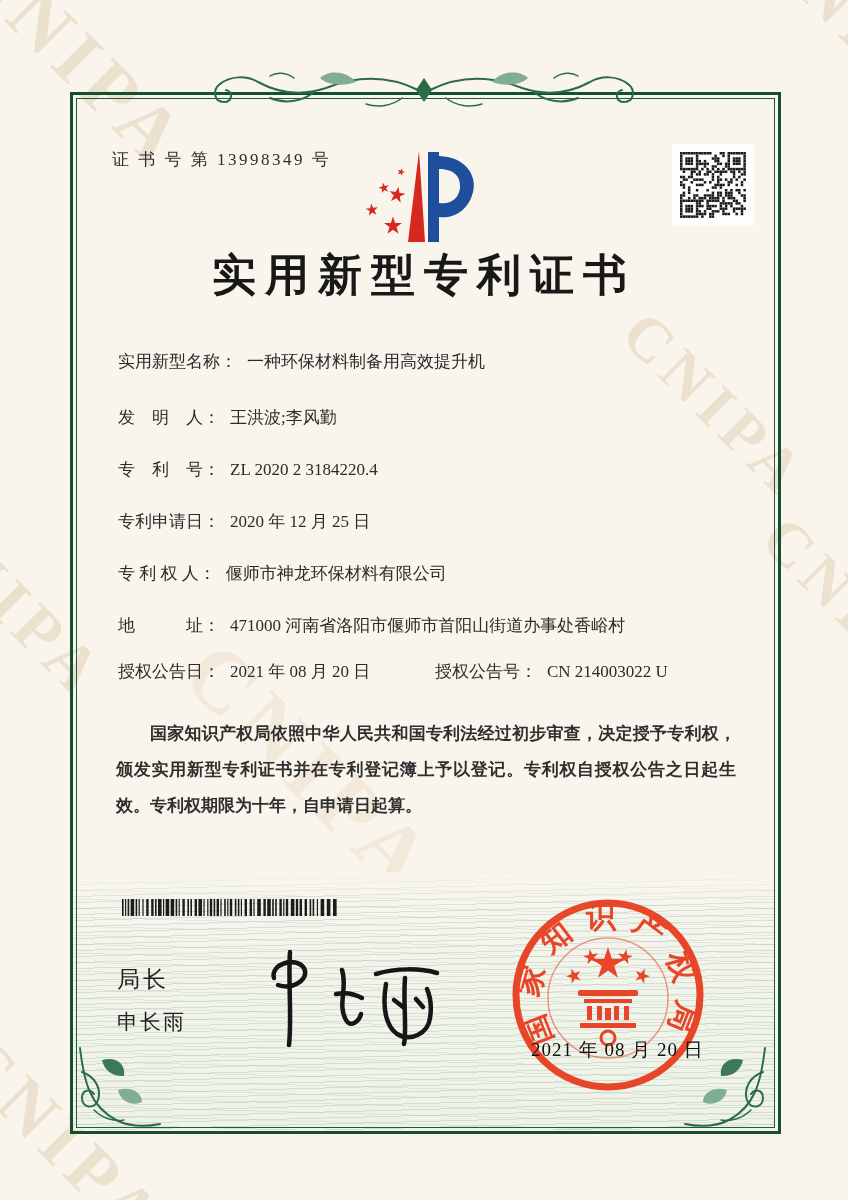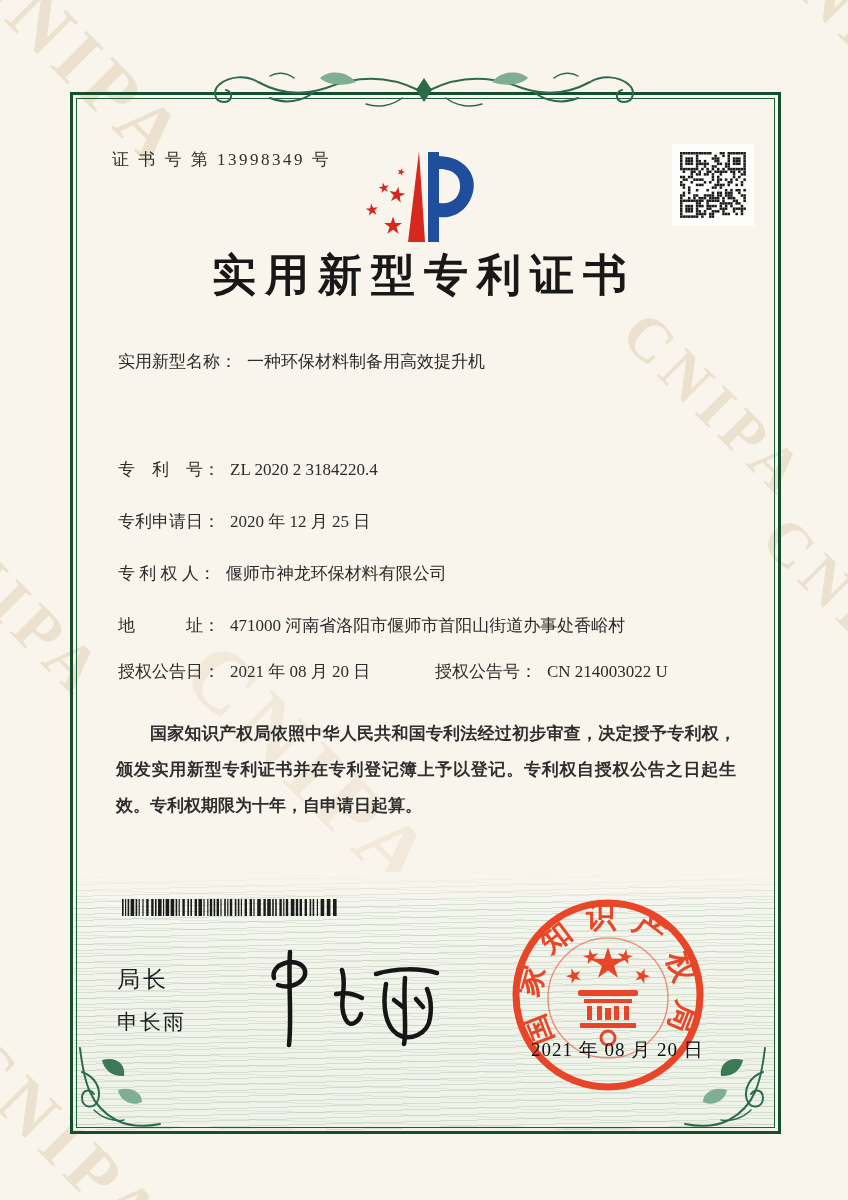--- a/index.html
+++ b/index.html
@@ -460,20 +460,23 @@
           <rect x="37.84" y="82.56" width="3.27" height="3.27"></rect>
           <rect x="41.28" y="82.56" width="3.27" height="3.27"></rect>
         </svg>
     </div>
 
     <div class="title">实用新型专利证书</div>
 
     <div class="field" style="top:350px;">
       <span class="lab">实用新型名称：</span><span class="val">一种环保材料制备用高效提升机</span>
     </div>
+    <div class="field" style="top:406px;">
+      <span class="lab">发　明　人：</span><span class="val">王洪波;李风勤</span>
+    </div>
     <div class="field" style="top:458px;">
       <span class="lab">专　利　号：</span><span class="val">ZL 2020 2 3184220.4</span>
     </div>
     <div class="field" style="top:510px;">
       <span class="lab">专利申请日：</span><span class="val">2020 年 12 月 25 日</span>
     </div>
     <div class="field" style="top:562px;">
       <span class="lab">专 利 权 人：</span><span class="val">偃师市神龙环保材料有限公司</span>
     </div>
     <div class="field" style="top:614px;">

